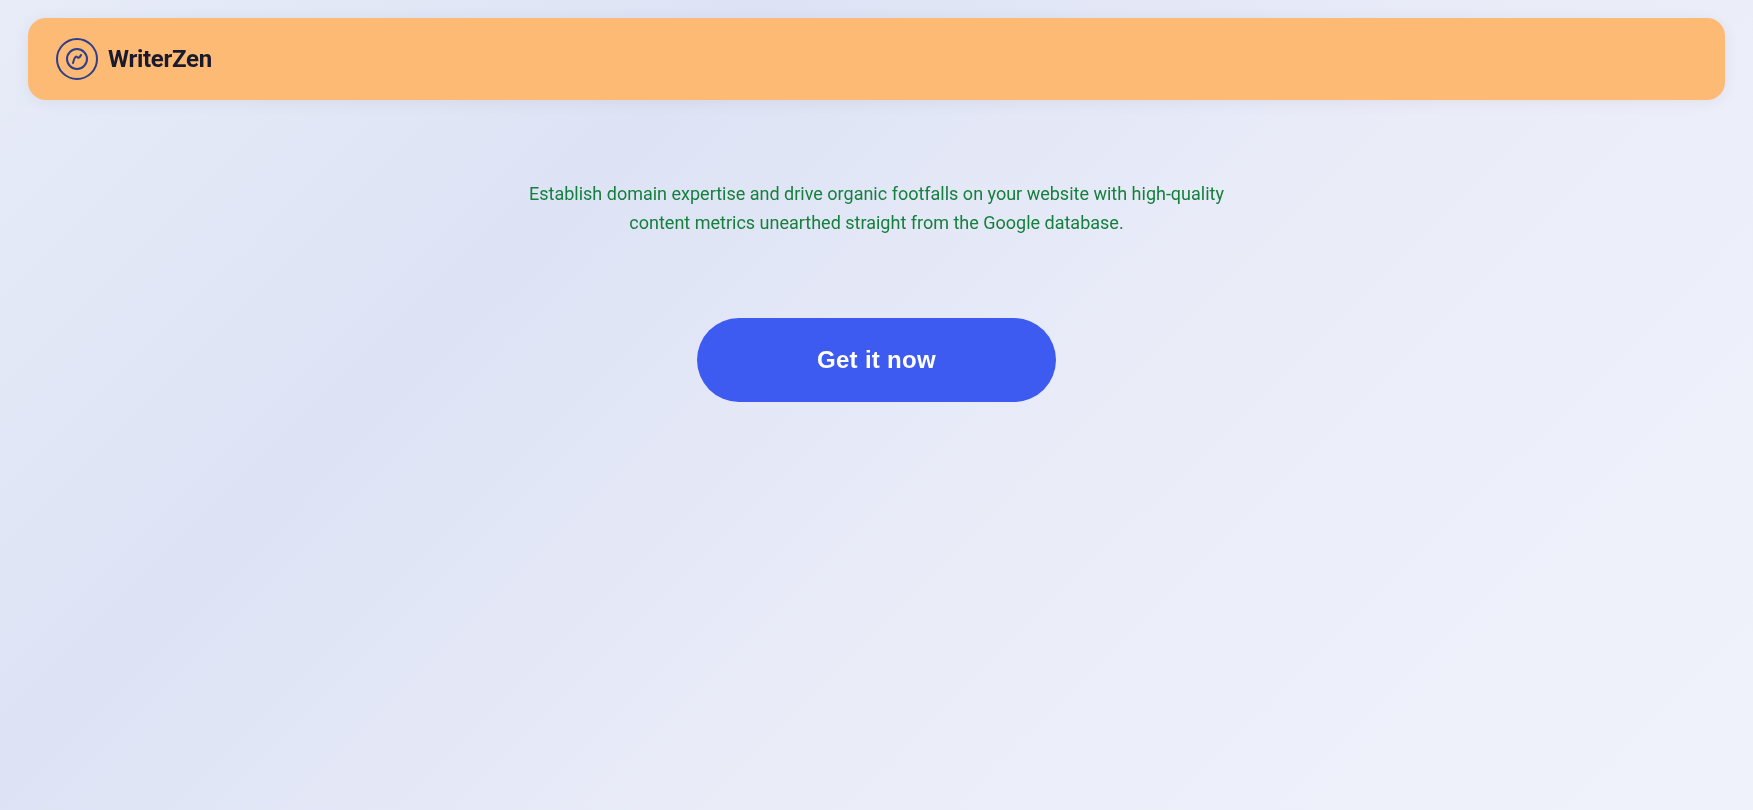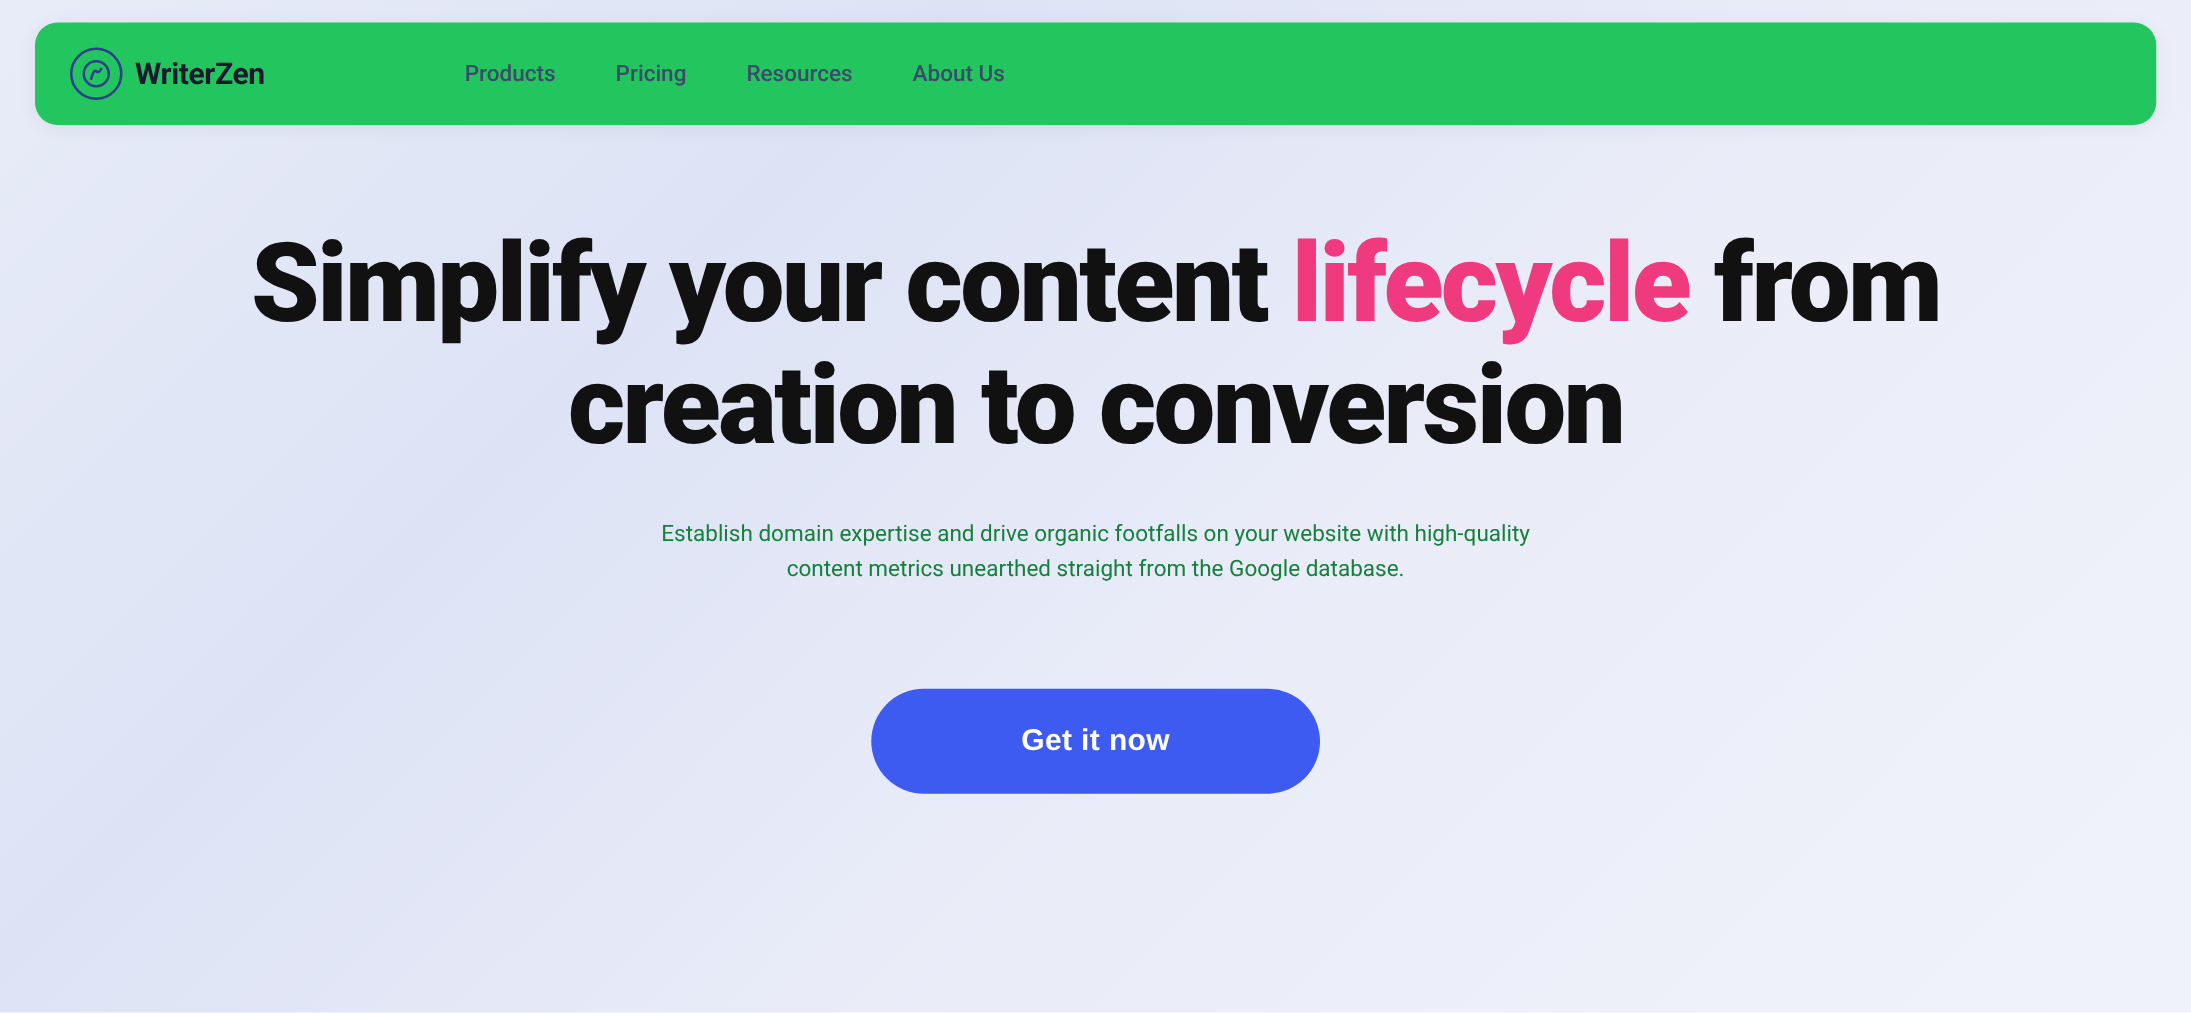--- a/index.html
+++ b/index.html
@@ -12,21 +12,21 @@
       font-family: -apple-system, BlinkMacSystemFont, 'Segoe UI', Roboto, sans-serif;
       background: linear-gradient(135deg, #e8ecf8 0%, #dde3f5 30%, #eaecf8 60%, #f0f2fb 100%);
       min-height: 810px;
       width: 1753px;
       overflow-x: hidden;
     }
 
     
     .navbar {
       margin: 18px 28px 0 28px;
-      background: #22c55e;
+      background: #fdba74;
       border-radius: 18px;
       padding: 0 28px;
       display: flex;
       align-items: center;
       height: 82px;
       box-shadow: 0 2px 16px rgba(0,0,0,0.06);
     }
 
     .logo-area {
       display: flex;
@@ -153,29 +153,19 @@
   <a class="logo-area" href="#">
     <div class="logo-icon">
       <svg width="24" height="24" viewBox="0 0 24 24" fill="none" xmlns="http://www.w3.org/2000/svg">
         <circle cx="12" cy="12" r="10" stroke="#2c3e8c" stroke-width="2" fill="none"></circle>
         <path d="M8 16 Q10 8 12 10 Q14 12 16 8" stroke="#2c3e8c" stroke-width="2" stroke-linecap="round" fill="none"></path>
       </svg>
     </div>
     <span class="logo-text">WriterZen</span>
   </a>
 
-  <div class="nav-links">
-    <a class="nav-link" href="#">Products</a>
-    <a class="nav-link" href="#">Pricing</a>
-    <a class="nav-link" href="#">Resources</a>
-    <a class="nav-link" href="#">About Us</a>
-  </div>
 
 </nav>
 
 <section class="hero">
-  <h1 class="hero-headline">
-    <span>Simplify your content </span><span class="highlight">lifecycle</span><span> from</span><br>
-    <span>creation to conversion</span>
-  </h1>
   <p class="hero-sub">Establish domain expertise and drive organic footfalls on your website with high-quality content metrics unearthed straight from the Google database.</p>
   <button class="get-it-now-btn">Get it now</button>
 </section>
 
 </body></html>

